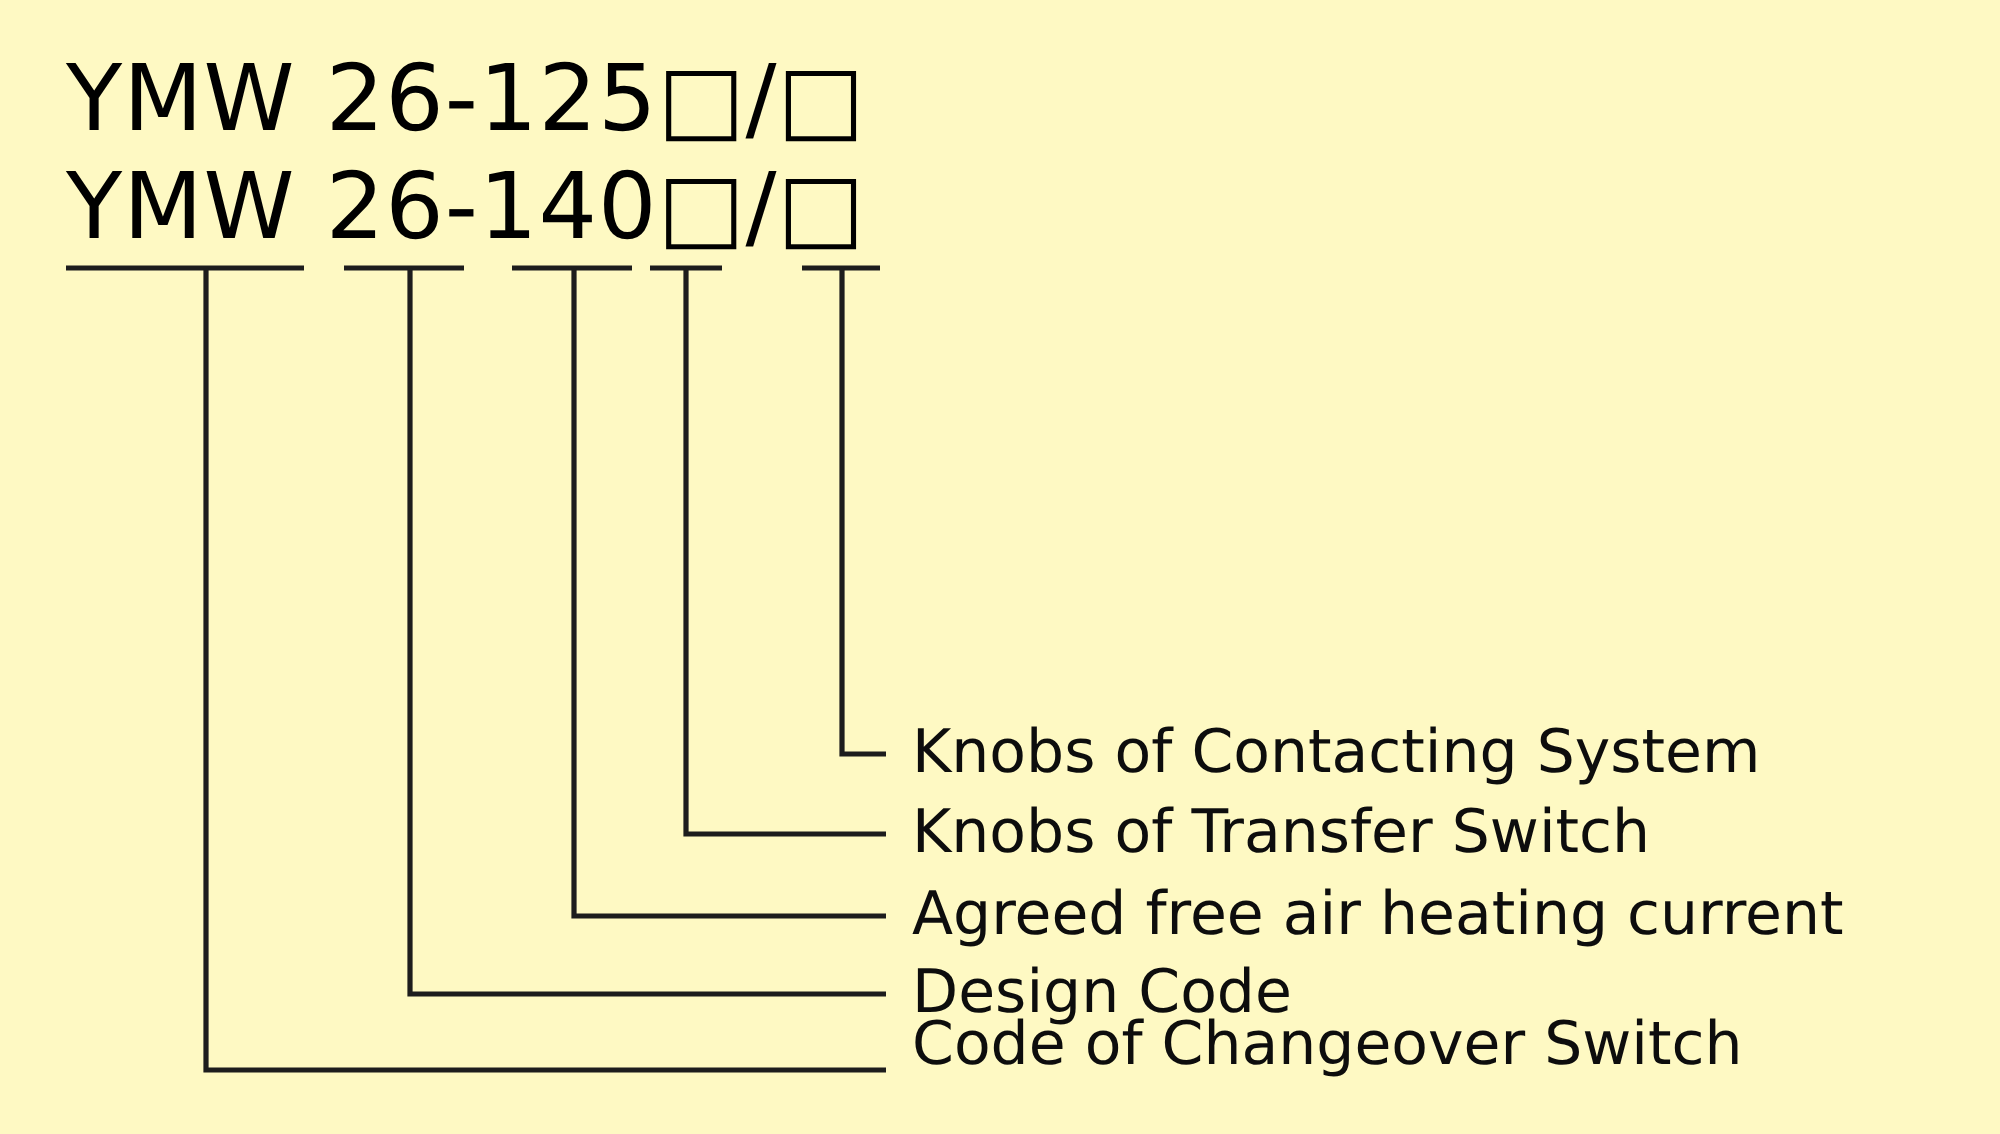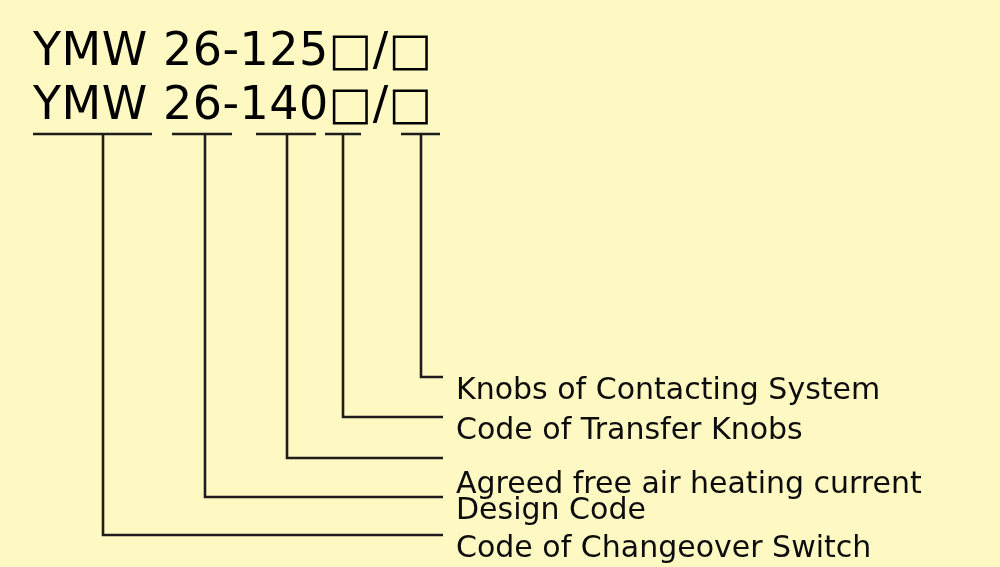--- a/index.html
+++ b/index.html
@@ -49,27 +49,26 @@
 
   
   .callout-label {
     position: absolute;
     left: 456px;
     font-size: 30px;
     line-height: 1;
     color: #0d0d0d;
     white-space: pre;
     font-family: "DejaVu Sans", sans-serif;
-    margin-top: 12px;
   }
   #callout-0 { top: 362px; }
   #callout-1 { top: 402px; }
-  #callout-2 { top: 456px; }
+  #callout-2 { top: 443px; }
   #callout-3 { top: 482px; text-align: right; }
-  #callout-4 { top: 520px; }
+  #callout-4 { top: 508px; }
 </style>
 </head>
 <body>
 
 <div id="diagram-root">
 
   <div class="code-line" id="code-line-1">YMW 26-125□/□</div>
 
   <div class="code-line" id="code-line-2">YMW 26-140□/□</div>
 
@@ -83,21 +82,21 @@
 
     <polyline points="421,134 421,377 443,377"></polyline>
     <polyline points="343,134 343,417 443,417"></polyline>
     <polyline points="287,134 287,458 443,458"></polyline>
     <polyline points="205,134 205,497 443,497"></polyline>
     <polyline points="103,134 103,535 443,535"></polyline>
   </svg>
 
   <div class="callout-label" id="callout-0">Knobs of Contacting System</div>
 
-  <div class="callout-label" id="callout-1">Code of Transfer Knobs</div>
+  <div class="callout-label" id="callout-1">Knobs of Transfer Switch</div>
 
   <div class="callout-label" id="callout-2">Agreed free air heating current</div>
 
   <div class="callout-label" id="callout-3">Design Code</div>
 
   <div class="callout-label" id="callout-4">Code of Changeover Switch</div>
 
 </div>
 
 </body></html>

